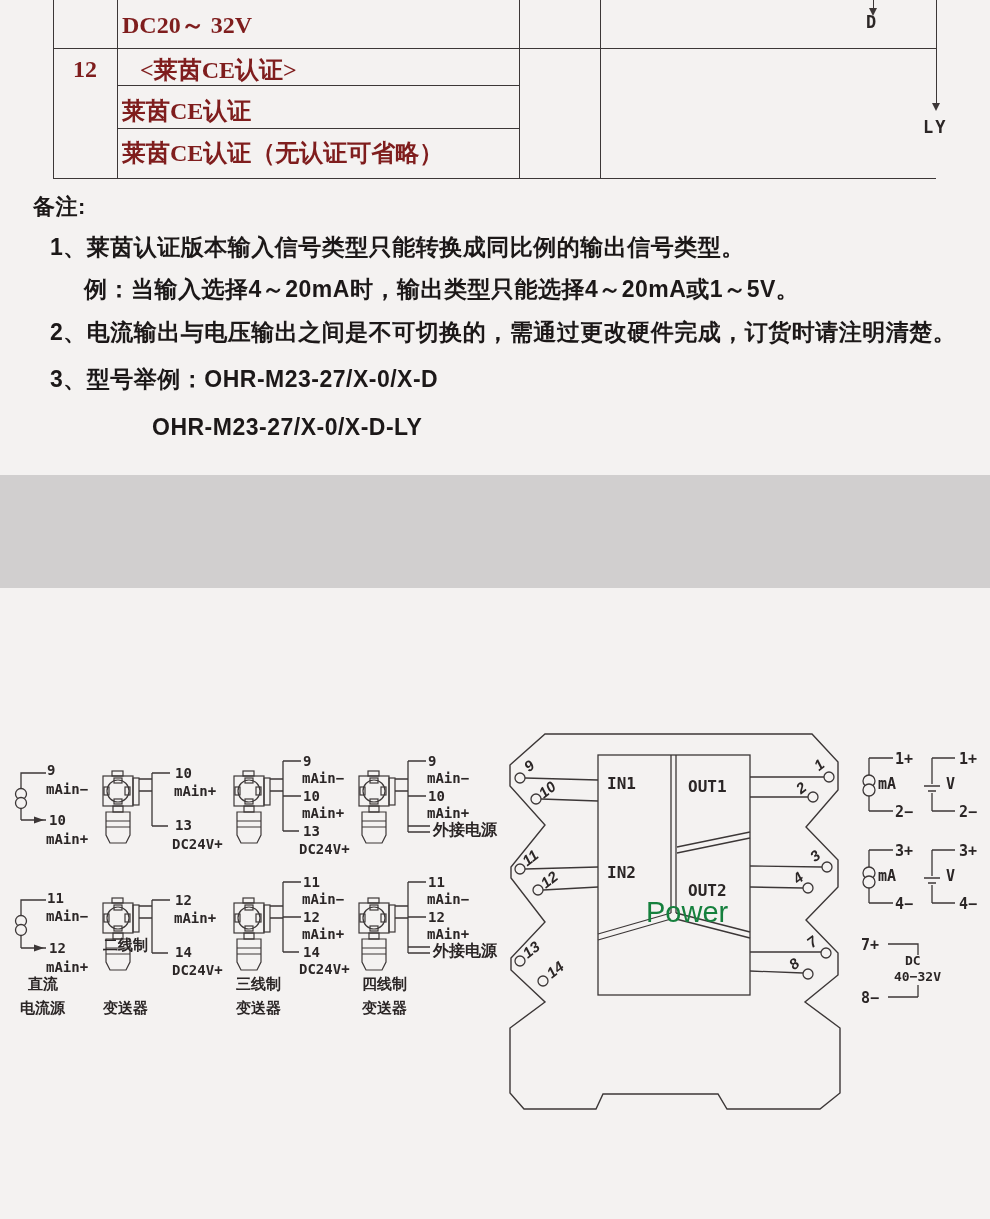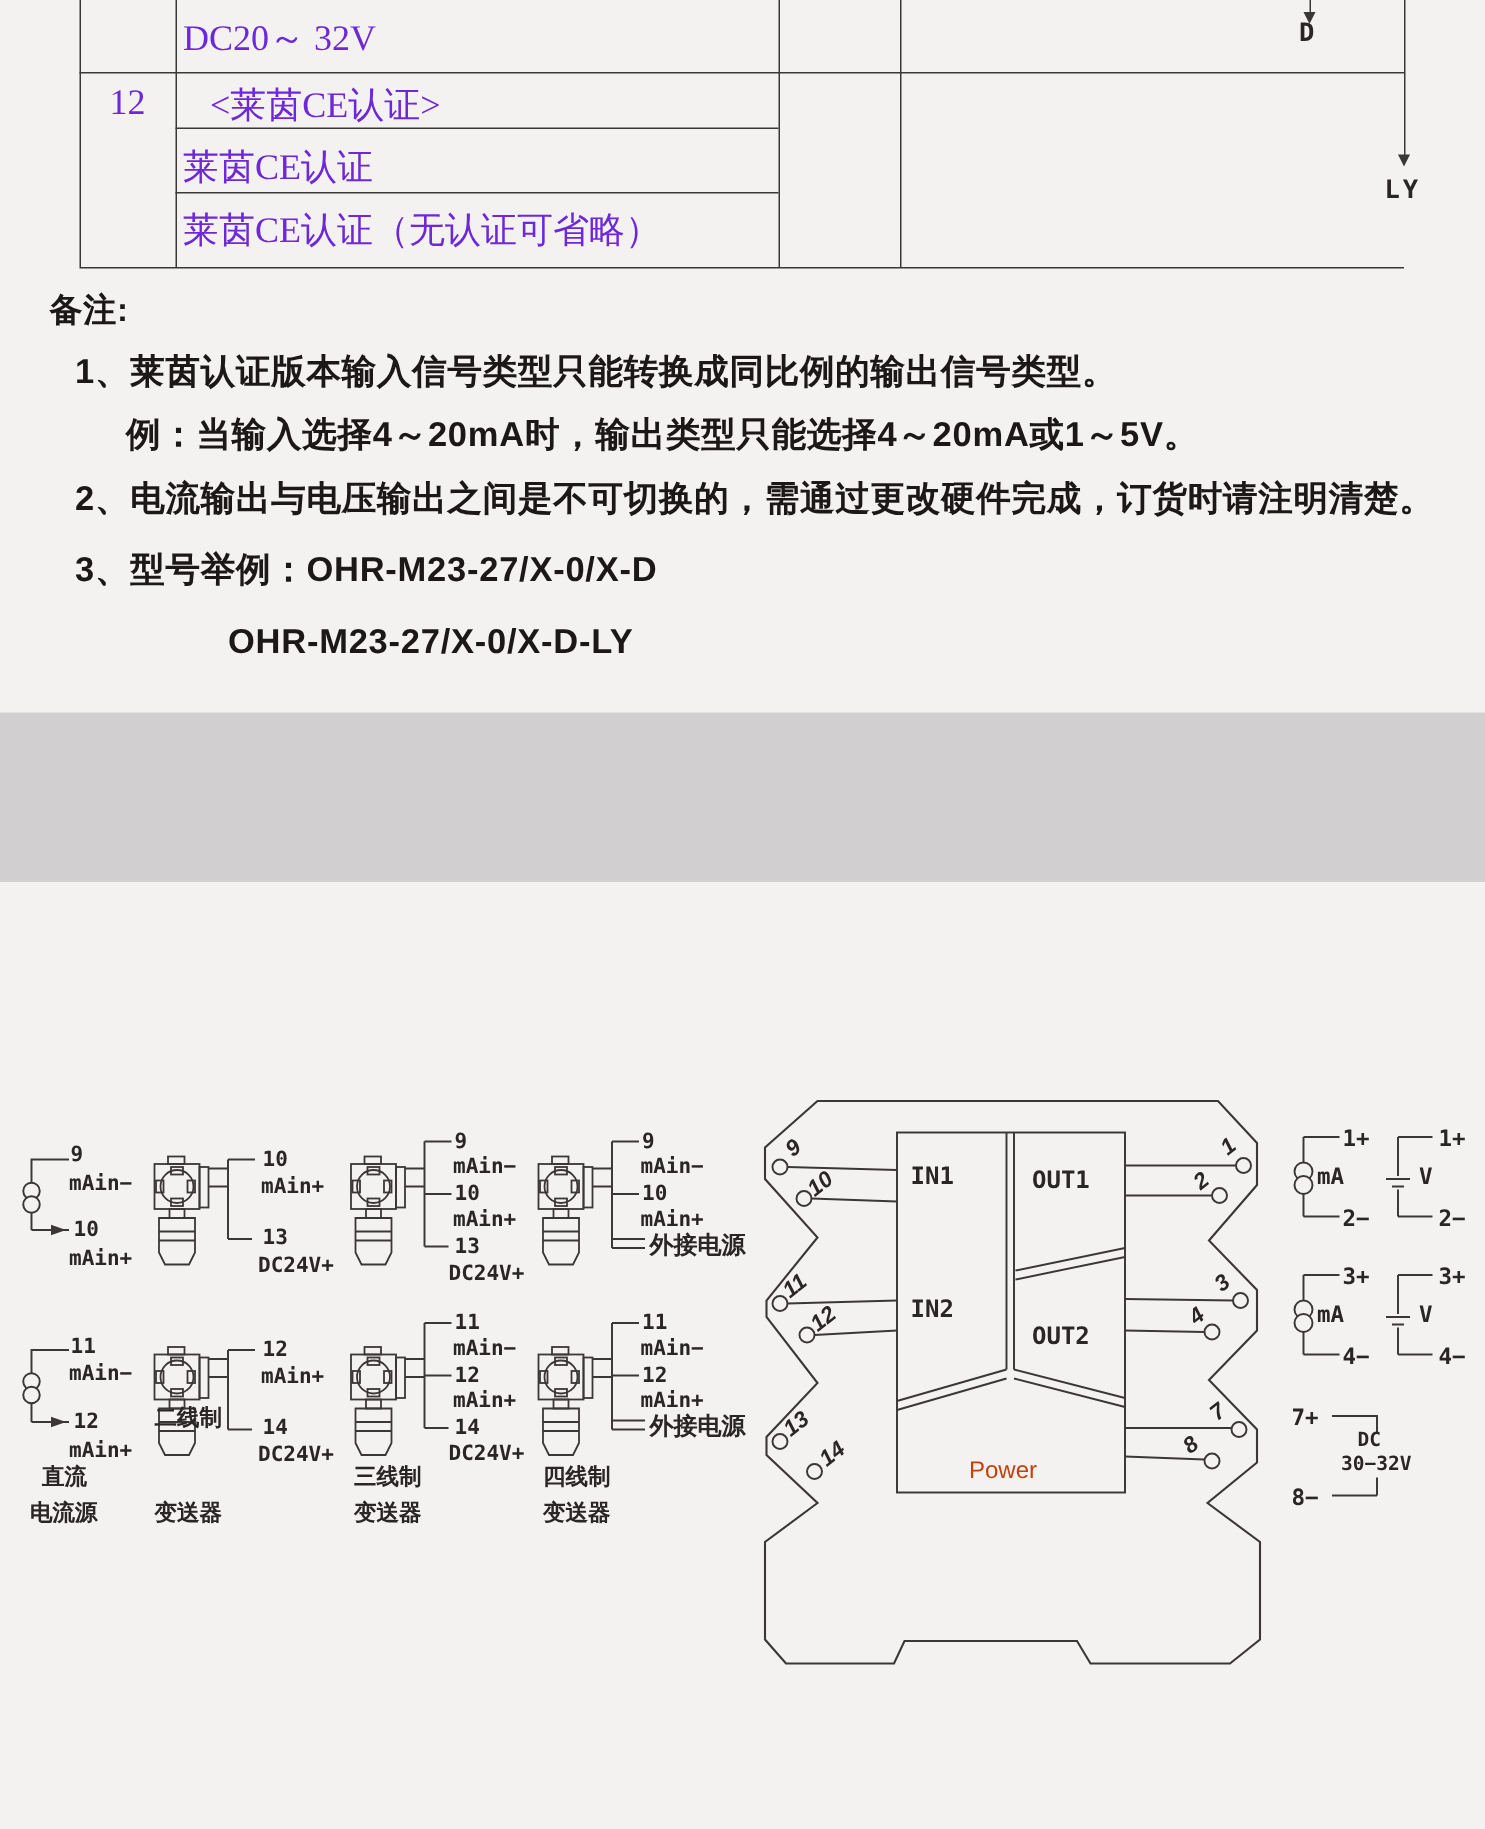--- a/index.html
+++ b/index.html
@@ -1,20 +1,20 @@
 <!DOCTYPE html>
 <html><head>
 <meta charset="utf-8">
 <style>
   html,body{margin:0;padding:0}
   body{width:990px;height:1219px;position:relative;background:#f4f2f1;overflow:hidden;
        font-family:"Liberation Sans",sans-serif;color:#241f1f}
   .abs{position:absolute;white-space:nowrap}
   .tl{position:absolute;background:#3c3737}
-  .serif{font-family:"Liberation Serif",serif;font-weight:400;font-size:24px;color:#6d28d9}
+  .serif{font-family:"Liberation Serif",serif;font-weight:700;font-size:24px;color:#7f1d1d}
   .note{font-weight:700;font-size:23px;color:#1c1818;letter-spacing:.5px}
   .mono{font-family:"DejaVu Sans Mono",monospace;font-weight:700;font-size:14px;color:#2b2626}
   .cjk{font-weight:700;font-size:15px;color:#2b2626}
   .blk{font-family:"DejaVu Sans Mono",monospace;font-weight:700;font-size:16px;color:#2b2626}
   .term{font-family:"Liberation Sans",sans-serif;font-style:italic;font-weight:700;font-size:15px;
         color:#2b2626;transform:rotate(-38deg);width:18px;text-align:center}
   .arrow-down{position:absolute;width:0;height:0;border-left:4px solid transparent;
         border-right:4px solid transparent;border-top:8px solid #3c3737}
   #band{position:absolute;left:0;top:475px;width:990px;height:113px;background:#d1cfcf;text-align:center}
   #band .t1{font-size:47px;font-weight:500;color:#141111;letter-spacing:3px;margin-top:13px}
@@ -196,21 +196,21 @@
   <div class="abs mono" style="left:428px;top:909px">12</div>
   <div class="abs mono" style="left:427px;top:926px">mAin+</div>
   <div class="abs cjk" style="left:433px;top:941px;font-size:16px">外接电源</div>
   <div class="abs cjk" style="left:362px;top:975px">四线制</div>
   <div class="abs cjk" style="left:362px;top:999px">变送器</div>
 
   <div class="abs blk" style="left:607px;top:774px">IN1</div>
   <div class="abs blk" style="left:688px;top:777px">OUT1</div>
   <div class="abs blk" style="left:607px;top:863px">IN2</div>
   <div class="abs blk" style="left:688px;top:881px">OUT2</div>
-  <div class="abs" style="left:646px;top:972px;font-size:16px;font-weight:500;color:#c2410c">Power</div>
+  <div class="abs" style="left:646px;top:896px;font-size:29px;font-weight:500;color:#15803d">Power</div>
 
   <div class="abs term" style="left:520px;top:757px">9</div>
   <div class="abs term" style="left:538px;top:781px">10</div>
   <div class="abs term" style="left:521px;top:849px">11</div>
   <div class="abs term" style="left:540px;top:871px">12</div>
   <div class="abs term" style="left:522px;top:941px">13</div>
   <div class="abs term" style="left:546px;top:961px">14</div>
   <div class="abs term" style="left:810px;top:756px">1</div>
   <div class="abs term" style="left:792px;top:779px">2</div>
   <div class="abs term" style="left:806px;top:847px">3</div>
@@ -226,14 +226,14 @@
   <div class="abs mono" style="left:959px;top:803px;font-size:15px">2−</div>
   <div class="abs mono" style="left:878px;top:867px;font-size:15px">mA</div>
   <div class="abs mono" style="left:895px;top:842px;font-size:15px">3+</div>
   <div class="abs mono" style="left:895px;top:895px;font-size:15px">4−</div>
   <div class="abs mono" style="left:946px;top:867px;font-size:15px">V</div>
   <div class="abs mono" style="left:959px;top:842px;font-size:15px">3+</div>
   <div class="abs mono" style="left:959px;top:895px;font-size:15px">4−</div>
   <div class="abs mono" style="left:861px;top:936px;font-size:15px">7+</div>
   <div class="abs mono" style="left:861px;top:989px;font-size:15px">8−</div>
   <div class="abs mono" style="left:905px;top:953px;font-size:13px">DC</div>
-  <div class="abs mono" style="left:894px;top:969px;font-size:13px">30−32V</div>
+  <div class="abs mono" style="left:894px;top:969px;font-size:13px">40−32V</div>
 </div>
 
 </body></html>

